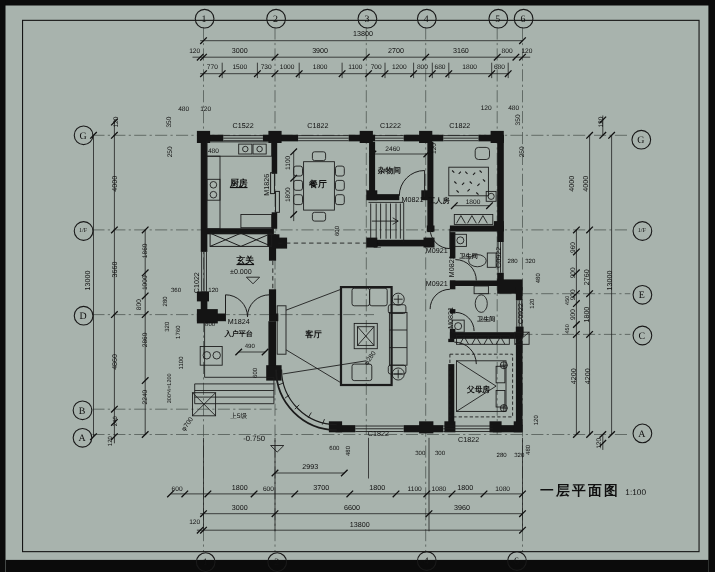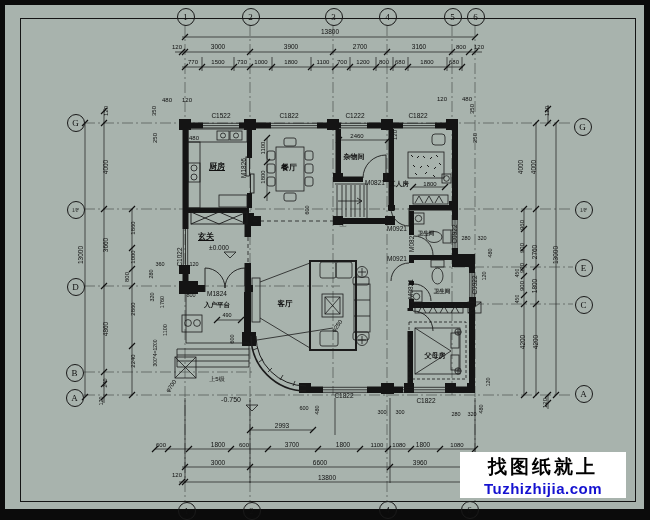--- a/index.html
+++ b/index.html
@@ -405,21 +405,21 @@
       <span class="code" style="left: 470px; top: 280px; transform: translate(-50%, -50%) rotate(-90deg);">C0922</span>
       <span class="code" style="left: 212px; top: 289px; transform: translate(-50%, -50%);">M1824</span>
       <span class="code" style="left: 339px; top: 391px; transform: translate(-50%, -50%);">C1822</span>
       <span class="code" style="left: 421px; top: 396px; transform: translate(-50%, -50%);">C1822</span>
       <span class="room" style="left: 212px; top: 162px; transform: translate(-50%, -50%); text-decoration: underline;">厨房</span>
       <span class="room" style="left: 284px; top: 163px; transform: translate(-50%, -50%);">餐厅</span>
       <span class="room" style="left: 349px; top: 151px; font-size: 7px; transform: translate(-50%, -50%);">杂物间</span>
       <span class="room" style="left: 394px; top: 179px; font-size: 6.5px; transform: translate(-50%, -50%);">工人房</span>
       <span class="room" style="left: 421px; top: 229px; font-size: 5.5px; transform: translate(-50%, -50%);">卫生间</span>
       <span class="room" style="left: 437px; top: 287px; font-size: 5.5px; transform: translate(-50%, -50%);">卫生间</span>
-      <span class="room" style="left: 201px; top: 232px; transform: translate(-50%, -50%); text-decoration: underline;">玄关</span>
+      <span class="room" style="left: 218px; top: 232px; transform: translate(-50%, -50%); text-decoration: underline;">玄关</span>
       <span class="room" style="left: 280px; top: 299px; font-size: 7.5px; transform: translate(-50%, -50%);">客厅</span>
       <span class="room" style="left: 430px; top: 350px; font-size: 7px; transform: translate(-50%, -50%);">父母房</span>
       <span class="room" style="left: 212px; top: 300px; font-size: 6.5px; transform: translate(-50%, -50%);">入户平台</span>
       <span class="anno" style="left: 214px; top: 243px; font-size: 6.5px; transform: translate(-50%, -50%);">±0.000</span>
       <span class="anno" style="left: 226px; top: 394px; font-size: 7px; transform: translate(-50%, -50%);">-0.750</span>
       <span class="anno" style="left: 338px; top: 218px; font-size: 7px; transform: translate(-50%, -50%);">上</span>
       <span class="anno" style="left: 212px; top: 374px; font-size: 6px; transform: translate(-50%, -50%);">上5级</span>
       <span class="anno" style="left: 332px; top: 321px; font-size: 6px; transform: translate(-50%, -50%) rotate(-55deg);">φ280</span>
       <span class="anno" style="left: 166px; top: 381px; font-size: 6px; transform: translate(-50%, -50%) rotate(-55deg);">φ700</span>
       <div class="bubble" style="left: 171.5px; top: 2.5px;">1</div>
@@ -437,18 +437,18 @@
       <div class="bubble" style="left: 61.5px; top: 272.5px;">D</div>
       <div class="bubble" style="left: 60.5px; top: 358.5px;">B</div>
       <div class="bubble" style="left: 60.5px; top: 383.5px;">A</div>
       <div class="bubble" style="left: 568.5px; top: 112.5px;">G</div>
       <div class="bubble" style="left: 569.5px; top: 195.5px; font-size: 5.5px;">1/F</div>
       <div class="bubble" style="left: 569.5px; top: 253.5px;">E</div>
       <div class="bubble" style="left: 569.5px; top: 290.5px;">C</div>
       <div class="bubble" style="left: 569.5px; top: 379.5px;">A</div>
     </div>
 
-
-  <div id="watermark">
-    <div class="w1">找图纸就上</div>
-    <div class="w2">Tuzhizhijia.com</div>
+  <div id="title">
+    <span class="t1">一层平面图</span>
+    <span class="t2">1:100</span>
   </div>
+
 </div>
 
 </body></html>

